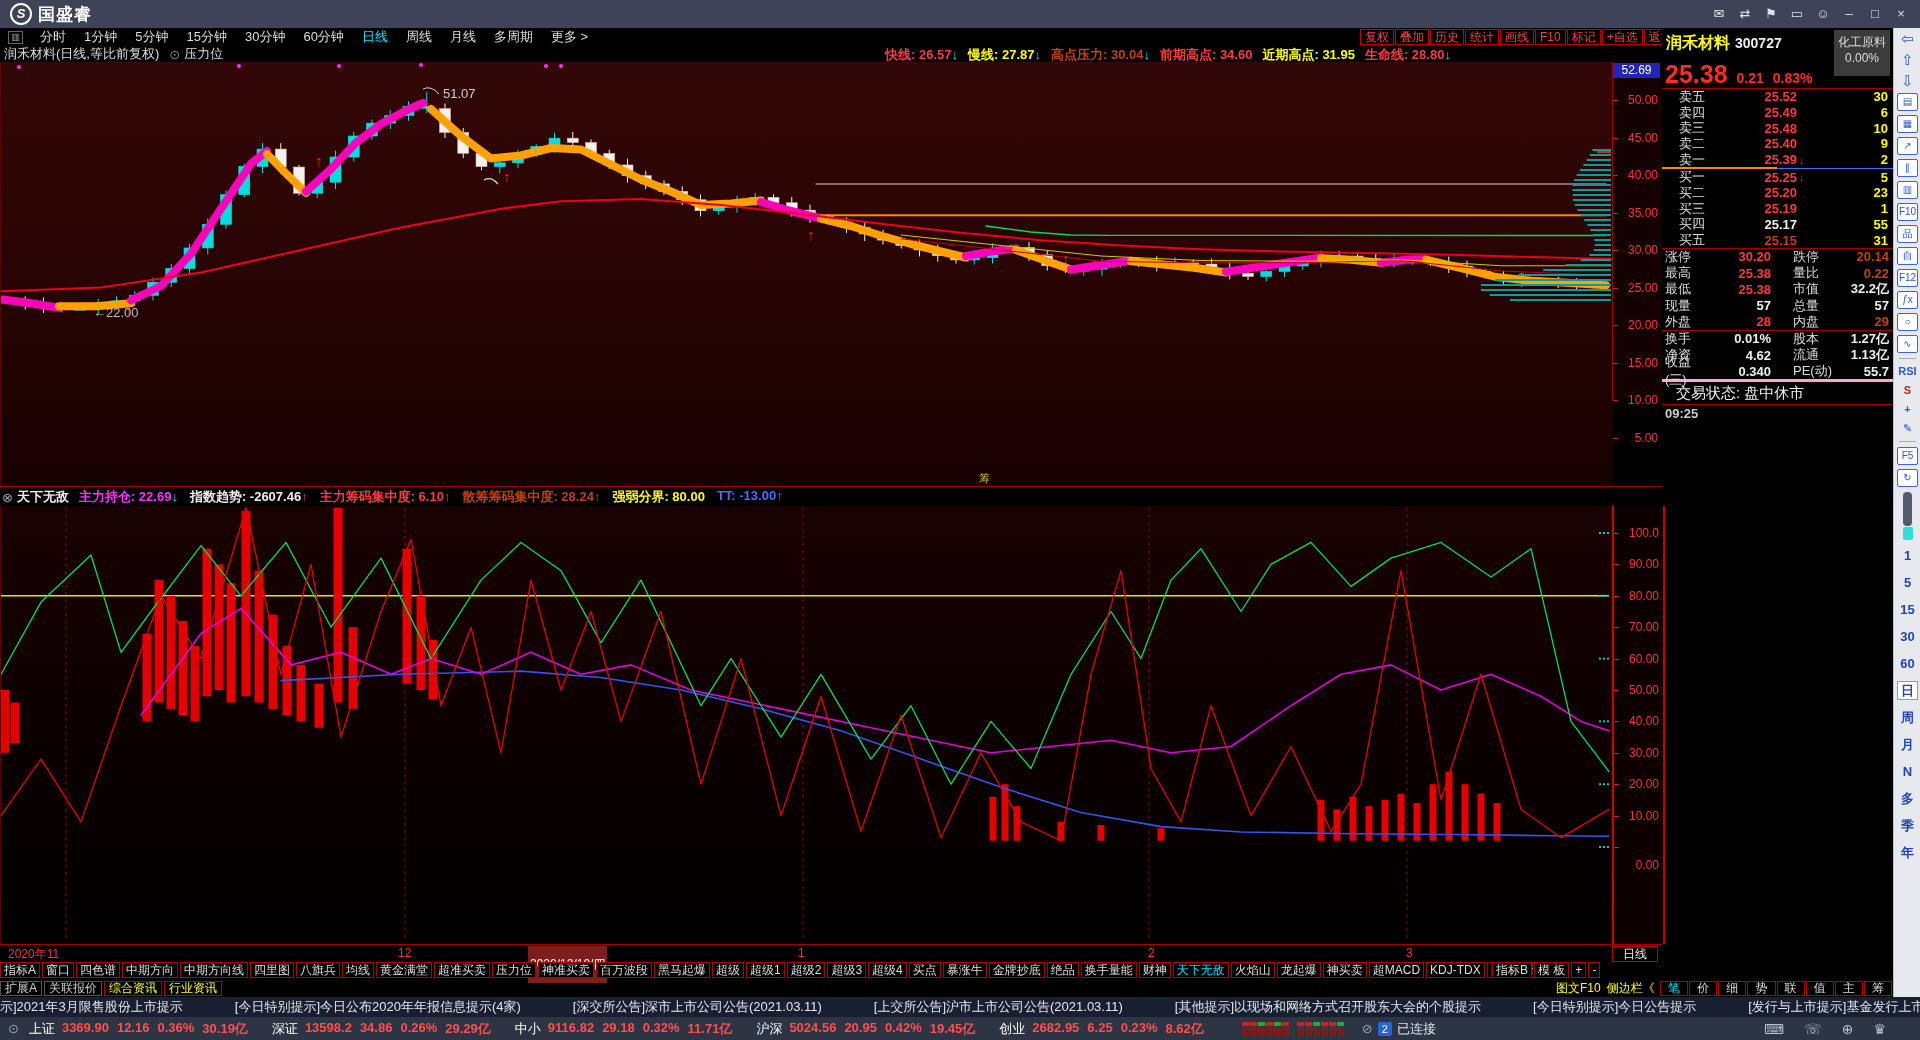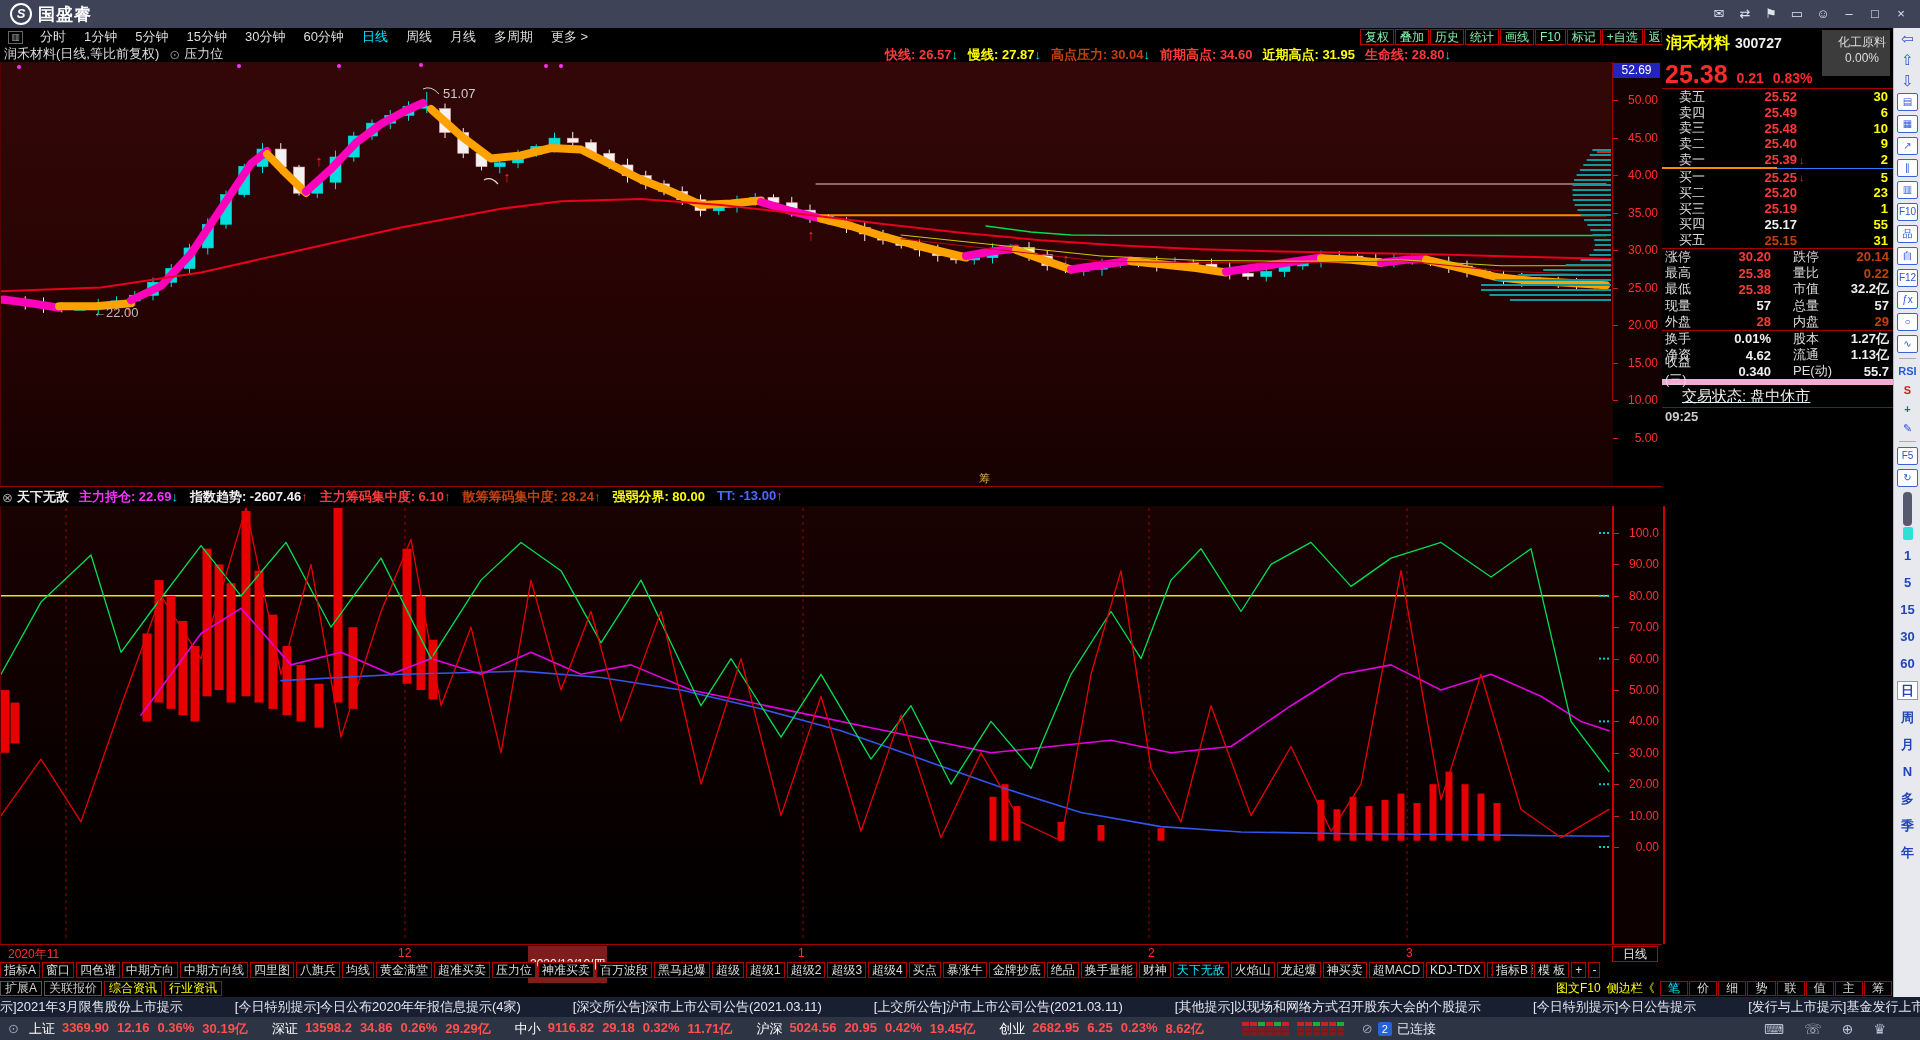--- a/index.html
+++ b/index.html
@@ -15,21 +15,21 @@
   #mainmenu span.active{background:#2d3245;}
   #winicons{margin-left:auto;display:flex;padding-right:6px;}
   #winicons span{width:26px;text-align:center;font-size:13px;color:#dfe3ee;line-height:28px;}
   
   #toolbar{left:0;top:28px;width:1920px;height:18px;background:#000;display:flex;align-items:center;color:#ddd;font-size:13px;}
   #toolbar .wicon{color:#9aa;border:1px solid #666;font-size:9px;line-height:11px;width:13px;text-align:center;margin:0 8px;}
   #tflist{display:flex;}
   #tflist span{padding:0 9px;}
   #tflist span.active{color:#00e5ff;}
   #rbtns{position:absolute;left:1360px;top:29px;display:flex;}
-  #rbtns span{border:1px solid #c00000;color:#86efac;font-size:12px;line-height:14px;height:14px;padding:0 4px;margin-right:1px;background:#000;}
+  #rbtns span{border:1px solid #c00000;color:#ef4444;font-size:12px;line-height:14px;height:14px;padding:0 4px;margin-right:1px;background:#000;}
   
   #chead{left:0;top:46px;width:1612px;height:16px;font-size:13px;color:#ddd;display:flex;align-items:center;}
   #chead .ttl{margin-left:4px;}
   #chead .oic{color:#888;margin:0 4px 0 10px;}
   #cvals{position:absolute;left:885px;top:46px;display:flex;font-size:13px;font-weight:bold;}
   #cvals .it{margin-right:10px;white-space:nowrap;}
   
   .red{color:#ff3a3a;} .yel{color:#ffff00;} .grn{color:#c2410c;} .wht{color:#eee;}
   .cyan{color:#00e5ff;} .mag{color:#ff31ff;} .blu{color:#4d6aff;} .gold{color:#e8c24a;}
   
@@ -63,40 +63,40 @@
   #t2r{position:absolute;left:1556px;top:981px;display:flex;}
   #t2r span{color:#ffff00;font-size:12px;line-height:14px;margin-right:6px;white-space:nowrap;}
   #minitabs{left:1660px;top:980px;width:233px;height:17px;display:flex;}
   #minitabs span{flex:1;border:1px solid #b00000;color:#ddd;font-size:12px;line-height:13px;height:13px;text-align:center;margin:1px 1px 0 0;background:#000;}
   #minitabs span.active{color:#00e5ff;}
   
   #quote{left:1662px;top:28px;width:231px;height:458px;background:#000;color:#ddd;}
   #qtitle{height:30px;display:flex;align-items:center;}
   #qname{color:#ffff00;font-size:16px;font-weight:bold;margin-left:4px;}
   #qcode{color:#eee;font-size:14px;font-weight:bold;margin-left:5px;}
-  #qind{position:absolute;right:3px;top:2px;width:56px;height:42px;background:#3c3c3c;color:#ddd;font-size:12px;text-align:center;padding-top:4px;padding-left:12px;}
+  #qind{position:absolute;right:3px;top:2px;width:56px;height:42px;background:#3c3c3c;color:#ddd;font-size:12px;text-align:center;padding-top:4px;}
   #qprice{display:flex;align-items:flex-end;height:28px;border-bottom:1px solid #a00000;padding-bottom:2px;}
   #qprice .big{font-size:25px;font-weight:bold;color:#ff2a2a;line-height:24px;margin-left:3px;}
   #qprice .sm{font-size:14px;font-weight:bold;color:#ff2a2a;margin-left:9px;}
   .qrow{display:flex;align-items:center;height:15.7px;font-size:13px;font-weight:bold;}
   .ql{color:#ddd;width:42px;font-weight:normal;padding-left:17px;}
   .qp{width:76px;text-align:right;}
   .qa{font-size:11px;margin-left:2px;}
   .qv{flex:1;text-align:right;color:#ffff00;padding-right:5px;}
   #qsplit{display:flex;height:2px;align-items:center;}
   #qsplit .o{width:115px;height:2px;background:#ff8800;}
   #qsplit .b{flex:1;height:1px;background:#3377ff;}
   .irow{display:flex;align-items:center;height:16.2px;font-size:13px;font-weight:bold;}
   .il{color:#ddd;font-weight:normal;padding-left:3px;width:46px;}
   .il2{color:#ddd;font-weight:normal;width:48px;}
   .iv1{width:60px;text-align:right;margin-right:22px;}
   .iv2{flex:1;text-align:right;padding-right:4px;}
   #qinfo{border-top:1px solid #a00000;}
   #qinfo2{border-top:1px solid #a00000;}
-  #qstate{border-top:6px solid #f9a8d4;height:22px;font-size:15px;color:#eee;line-height:22px;padding-left:20px;text-decoration:underline;}
+  #qstate{border-top:3px solid #f9a8d4;height:22px;font-size:15px;color:#eee;line-height:22px;padding-left:14px;}
   #qtick{border-top:1px solid #a00000;height:18px;display:flex;font-size:13px;font-weight:bold;line-height:18px;overflow:hidden;flex-direction:column;}
   #qtick .t{color:#ccc;width:52px;padding-left:3px;}
   #qtick .p{color:#ff2a2a;width:70px;text-align:right;}
   #qtick .v{color:#ffff00;width:60px;text-align:right;}
   #qtick .x{color:#999;flex:1;text-align:right;}
   
   #strip{left:1893px;top:28px;width:27px;height:969px;background:#e8e9ee;border-left:1px solid #b8bcc8;display:flex;flex-direction:column;align-items:center;}
   #strip .ar{color:#2b57d8;font-size:15px;line-height:21px;}
   #strip .bx{width:19px;height:16px;border:1px solid #3a63d8;background:#fff;border-radius:2px;color:#2b57d8;font-size:10px;line-height:16px;text-align:center;margin:2px 0;overflow:hidden;}
   #strip .pl{color:#2b57d8;font-size:11px;font-weight:bold;line-height:19px;}
@@ -559,21 +559,21 @@
     <div class="alab" style="top: 177px;">50.00</div>
     <div class="atick" style="top: 184px;"></div>
     <div class="alab" style="top: 208.4px;">40.00</div>
     <div class="atick" style="top: 215.4px;"></div>
     <div class="alab" style="top: 239.8px;">30.00</div>
     <div class="atick" style="top: 246.8px;"></div>
     <div class="alab" style="top: 271.2px;">20.00</div>
     <div class="atick" style="top: 278.2px;"></div>
     <div class="alab" style="top: 302.6px;">10.00</div>
     <div class="atick" style="top: 309.6px;"></div>
-    <div class="alab" style="top: 334px;">0.00</div>
+    <div class="alab" style="top: 352px;">0.00</div>
     <div class="atick" style="top: 341px;"></div>
   </div>
 
 <div class="abs" id="xrow">
     <span style="left: 8px;">2020年11</span>
     <span style="left: 398px;">12</span>
     <span class="hl" style="left: 528px;">2020/12/10/四</span>
     <span style="left: 798px;">1</span>
     <span style="left: 1148px;">2</span>
     <span style="left: 1406px;">3</span>

